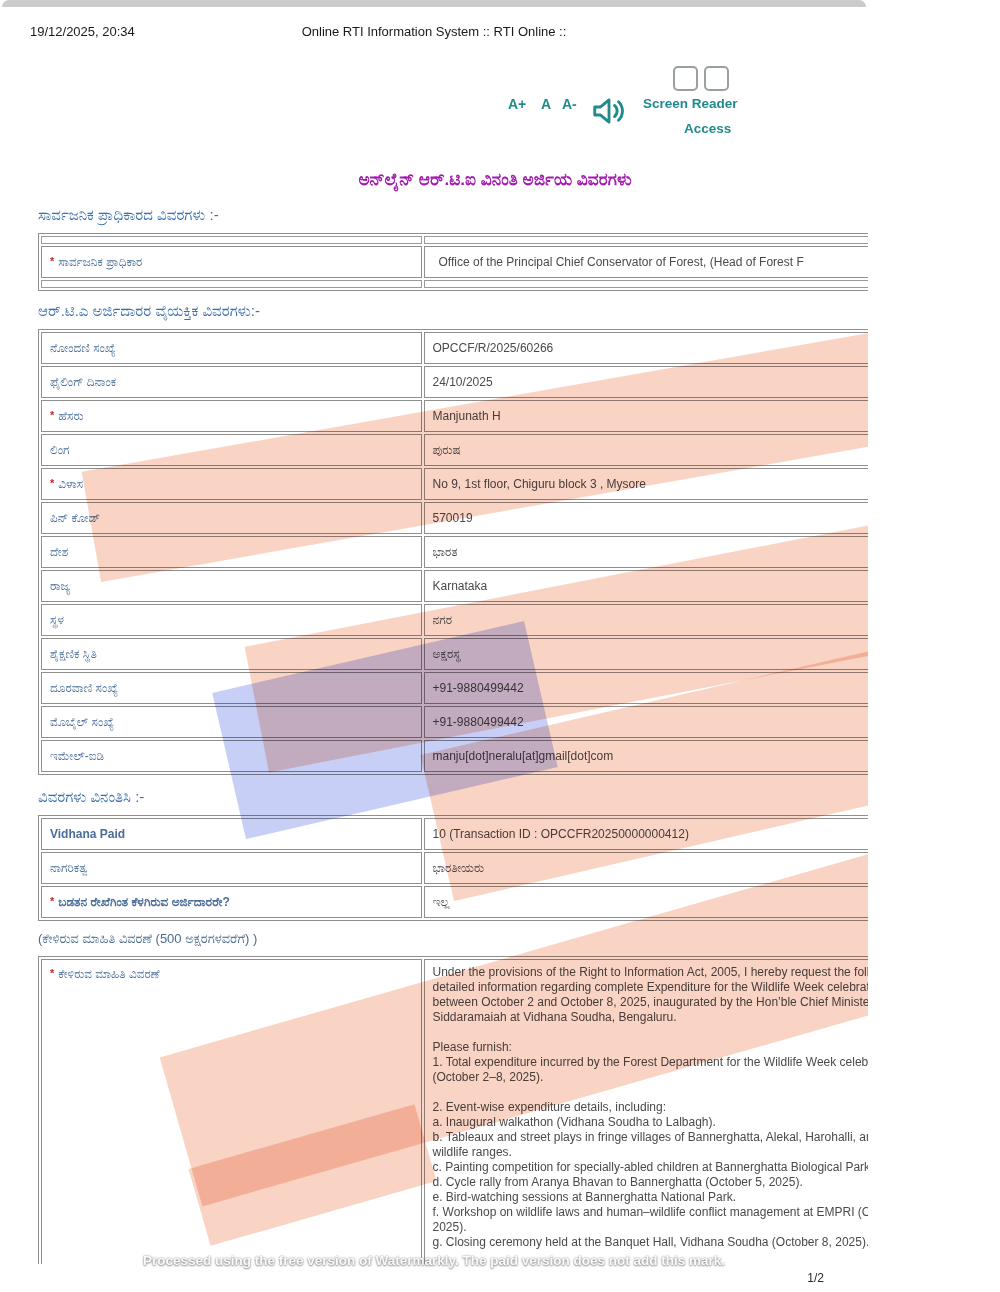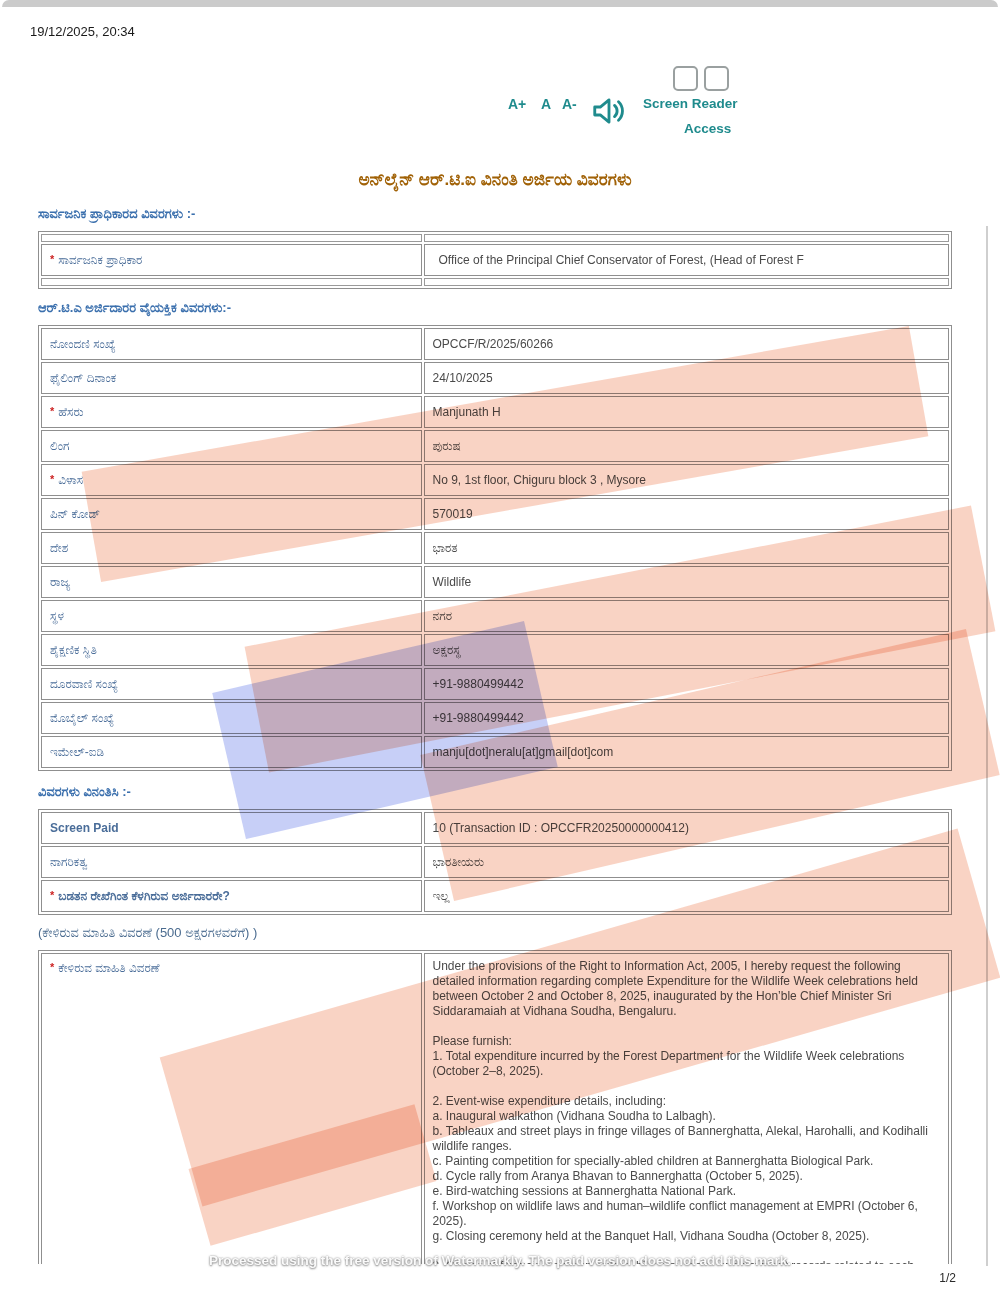--- a/index.html
+++ b/index.html
@@ -1,32 +1,32 @@
 <!DOCTYPE html>
 <html><head>
 <meta charset="utf-8">
 <style>
   html,body{margin:0;padding:0;background:#fff;}
-  .page{position:relative;width:1000px;height:1292px;background:#ffffff;overflow:hidden;
+  .page{position:relative;width:868px;height:1292px;background:#ffffff;overflow:hidden;
         font-family:"Liberation Sans","DejaVu Sans",sans-serif;color:#222;}
   .top-strip{position:absolute;left:2px;right:2px;top:0;height:7px;background:#cbcbcb;
              border-radius:8px 8px 0 0;}
   .right-edge{position:absolute;left:986px;top:226px;width:2px;height:1040px;background:#cfcfcf;}
   
   .hdr-date{position:absolute;left:30px;top:24px;font-size:13px;color:#1a1a1a;}
   .hdr-title{position:absolute;left:0;right:0;top:24px;text-align:center;font-size:13px;color:#1a1a1a;}
   
   .box-icon{position:absolute;top:66px;width:21px;height:21px;border:2px solid #9aa0a0;border-radius:5px;background:#fff;}
   .acc{position:absolute;font-size:14px;font-weight:bold;color:#1f8b8d;cursor:pointer;}
   .acc-sr{position:absolute;font-size:13.5px;font-weight:bold;color:#1f8b8d;}
   .spk{position:absolute;left:590px;top:92px;width:38px;height:38px;color:#1f8b8d;}
   
   .content{position:absolute;left:38px;top:170px;width:914px;bottom:28px;overflow:hidden;z-index:1;}
-  .page-title{text-align:center;font-size:17px;font-weight:bold;color:#a16207;margin:0 0 6px 0;}
-  .sec-h{font-size:13px;font-weight:bold;color:#3a6fad;margin:16px 0 9px 0;}
+  .page-title{text-align:center;font-size:17px;font-weight:bold;color:#a21caf;margin:0 0 6px 0;}
+  .sec-h{font-size:15px;font-weight:normal;color:#3a6fad;margin:16px 0 9px 0;}
   .sec-h2{margin-top:11px;}
   .sec-h3{margin-top:13px;}
   table.t{border-collapse:separate;border-spacing:2px;width:100%;background:#fff;border:1px solid #8f8f8f;margin:0 0 10px 0;}
   .t td{border:1px solid #8f8f8f;padding:8px 8px;vertical-align:middle;background:#fff;}
   .t td.lab{width:42%;color:#4a6d99;font-size:12px;}
   .t td.val{color:#4a4a4a;font-size:12px;}
   .t tr.thin td{height:6px;padding:0;border:1px solid #9a9a9a;}
   .t td.pad-val{padding-left:14px;}
   .req{color:#cc2222;font-weight:bold;font-size:11px;margin-right:4px;vertical-align:top;}
   .lab-bold{font-weight:bold;}
@@ -52,20 +52,21 @@
   .footer-page{position:absolute;right:44px;bottom:7px;font-size:12px;color:#2a2a2a;z-index:40;}
 </style>
 </head>
 <body>
 
 <div class="page">
   <div class="top-strip"></div>
   <div class="right-edge"></div>
 
   <div class="hdr-date">19/12/2025, 20:34</div>
+  <div class="hdr-title">Online RTI Information System :: RTI Online ::</div>
 
   <div class="box-icon" style="left:673px;"></div>
   <div class="box-icon" style="left:704px;"></div>
   <div class="acc" style="left:508px;top:96px;">A+</div>
   <div class="acc" style="left:541px;top:96px;">A</div>
   <div class="acc" style="left:562px;top:96px;">A-</div>
   <div class="spk">
     <svg viewBox="0 0 24 24" width="38" height="38" aria-hidden="true">
       <path d="M3 9.5v5h3.5L12 19V5L6.5 9.5H3z" fill="none" stroke="currentColor" stroke-width="1.8" stroke-linejoin="round"></path>
       <path d="M15.5 8.5a4.6 4.6 0 0 1 0 7" fill="none" stroke="currentColor" stroke-width="1.8" stroke-linecap="round"></path>
@@ -122,21 +123,21 @@
       <tr>
         <td class="lab">ಪಿನ್ ಕೋಡ್</td>
         <td class="val">570019</td>
       </tr>
       <tr>
         <td class="lab">ದೇಶ</td>
         <td class="val">ಭಾರತ</td>
       </tr>
       <tr>
         <td class="lab">ರಾಜ್ಯ</td>
-        <td class="val">Wildlife</td>
+        <td class="val">Karnataka</td>
       </tr>
       <tr>
         <td class="lab">ಸ್ಥಳ</td>
         <td class="val">ನಗರ</td>
       </tr>
       <tr>
         <td class="lab">ಶೈಕ್ಷಣಿಕ ಸ್ಥಿತಿ</td>
         <td class="val">ಅಕ್ಷರಸ್ಥ</td>
       </tr>
       <tr>
@@ -151,21 +152,21 @@
         <td class="lab">ಇಮೇಲ್-ಐಡಿ</td>
         <td class="val">manju[dot]neralu[at]gmail[dot]com</td>
       </tr>
     </tbody>
       </table>
 
     <div class="sec-h sec-h3">ವಿವರಗಳು ವಿನಂತಿಸಿ :-</div>
     <table class="t">
       <tbody>
           <tr>
-        <td class="lab amount-lab">Screen Paid</td>
+        <td class="lab amount-lab">Vidhana Paid</td>
         <td class="val">10 (Transaction ID : OPCCFR20250000000412)</td>
       </tr>
       <tr>
         <td class="lab">ನಾಗರಿಕತ್ವ</td>
         <td class="val">ಭಾರತೀಯರು</td>
       </tr>
       <tr>
         <td class="lab lab-bold"><span class="req">*</span><span>ಬಡತನ ರೇಖೆಗಿಂತ ಕೆಳಗಿರುವ ಅರ್ಜಿದಾರರೇ?</span></td>
         <td class="val">ಇಲ್ಲ</td>
       </tr>

